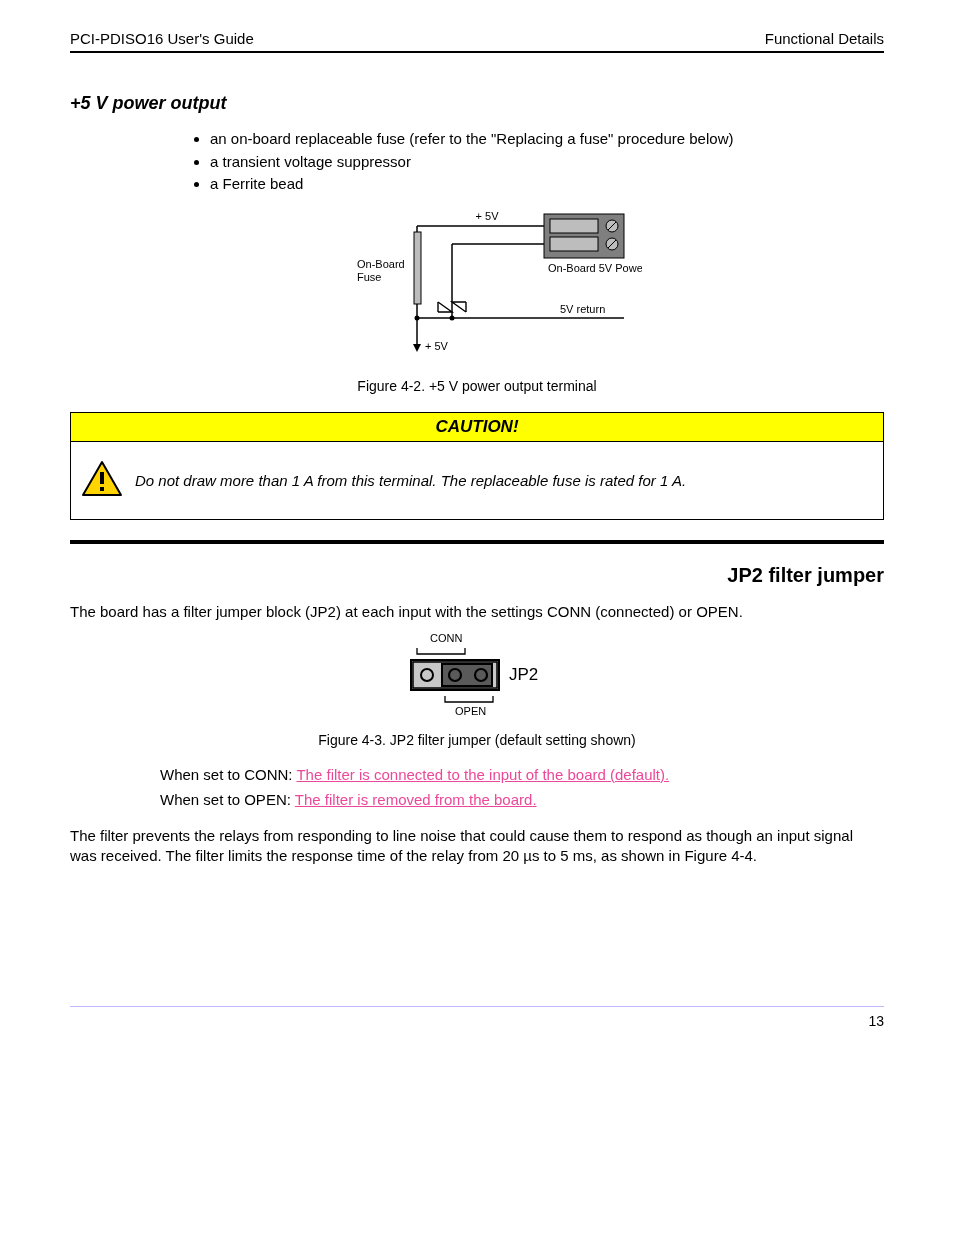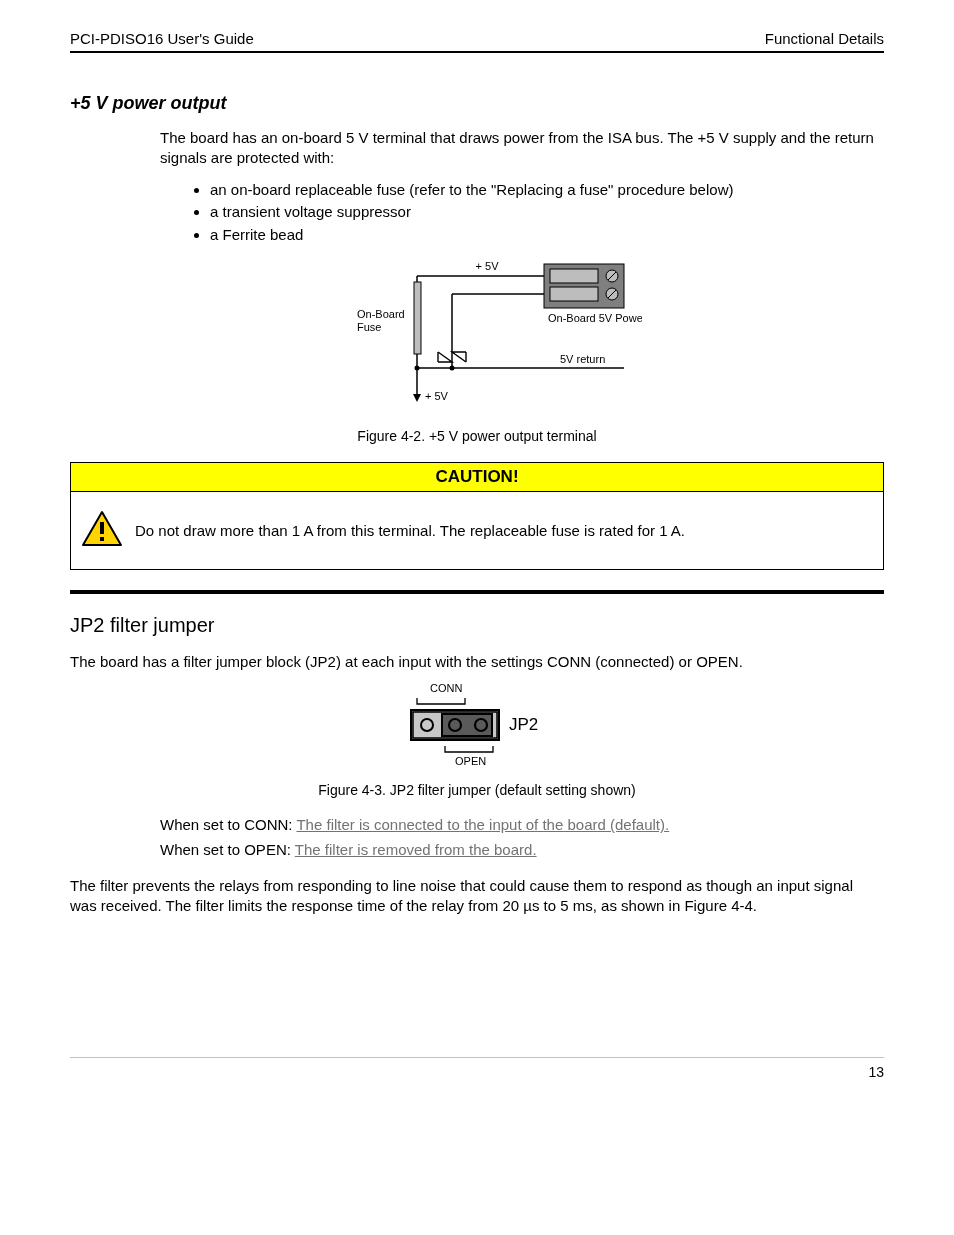--- a/index.html
+++ b/index.html
@@ -55,55 +55,57 @@
     margin: 10px 0 6px 0;
   }
   .caption {
     text-align: center;
     font-size: 14px;
     margin: 8px 0 18px 0;
   }
   .caution-box {
     border: 1px solid #000;
     margin: 0 0 10px 0;
+    font-style: italic;
   }
   .caution-head {
     background: #ffff00;
     text-align: center;
     font-weight: bold;
     font-size: 17px;
     padding: 4px 0;
     border-bottom: 1px solid #000;
   }
   .caution-body {
     display: flex;
     align-items: center;
     padding: 18px 10px;
     font-size: 15px;
   }
   .warn-icon {
     flex: 0 0 42px;
     margin-right: 12px;
   }
   .section-head {
-    font-weight: normal;
+    font-weight: bold;
     font-size: 20px;
     margin: 8px 0 16px 0;
+    text-align: right;
   }
   .intro {
     font-size: 15px;
     margin-bottom: 8px;
   }
   .link-line {
     font-size: 15px;
     margin: 8px 0 4px 90px;
   }
   .link-line .link {
     text-decoration: underline;
-    color: #737373;
+    color: #ec4899;
     cursor: pointer;
   }
   .footer {
     display: flex;
     justify-content: space-between;
     font-size: 14px;
     margin-top: 140px;
     border-top: 1px solid #c4b5fd;
     padding-top: 6px;
   }
@@ -113,21 +115,20 @@
 
 <div class="page">
 
   <div class="header-row">
     <span>PCI-PDISO16 User's Guide</span>
     <span>Functional Details</span>
   </div>
   <div class="rule"></div>
 
   <div class="subhead">+5 V power output</div>
-  <div class="body-text">The board has an on-board 5 V terminal that draws power from the ISA bus. The +5 V supply and the return signals are protected with:</div>
   <ul class="bullets">
     <li>an on-board replaceable fuse (refer to the "Replacing a fuse" procedure below)</li>
     <li>a transient voltage suppressor</li>
     <li>a Ferrite bead</li>
   </ul>
 
   <div class="figure">
     <svg width="330" height="160" viewBox="0 0 330 160">
 
       <text x="175" y="14" font-size="11" text-anchor="middle">+ 5V</text>

